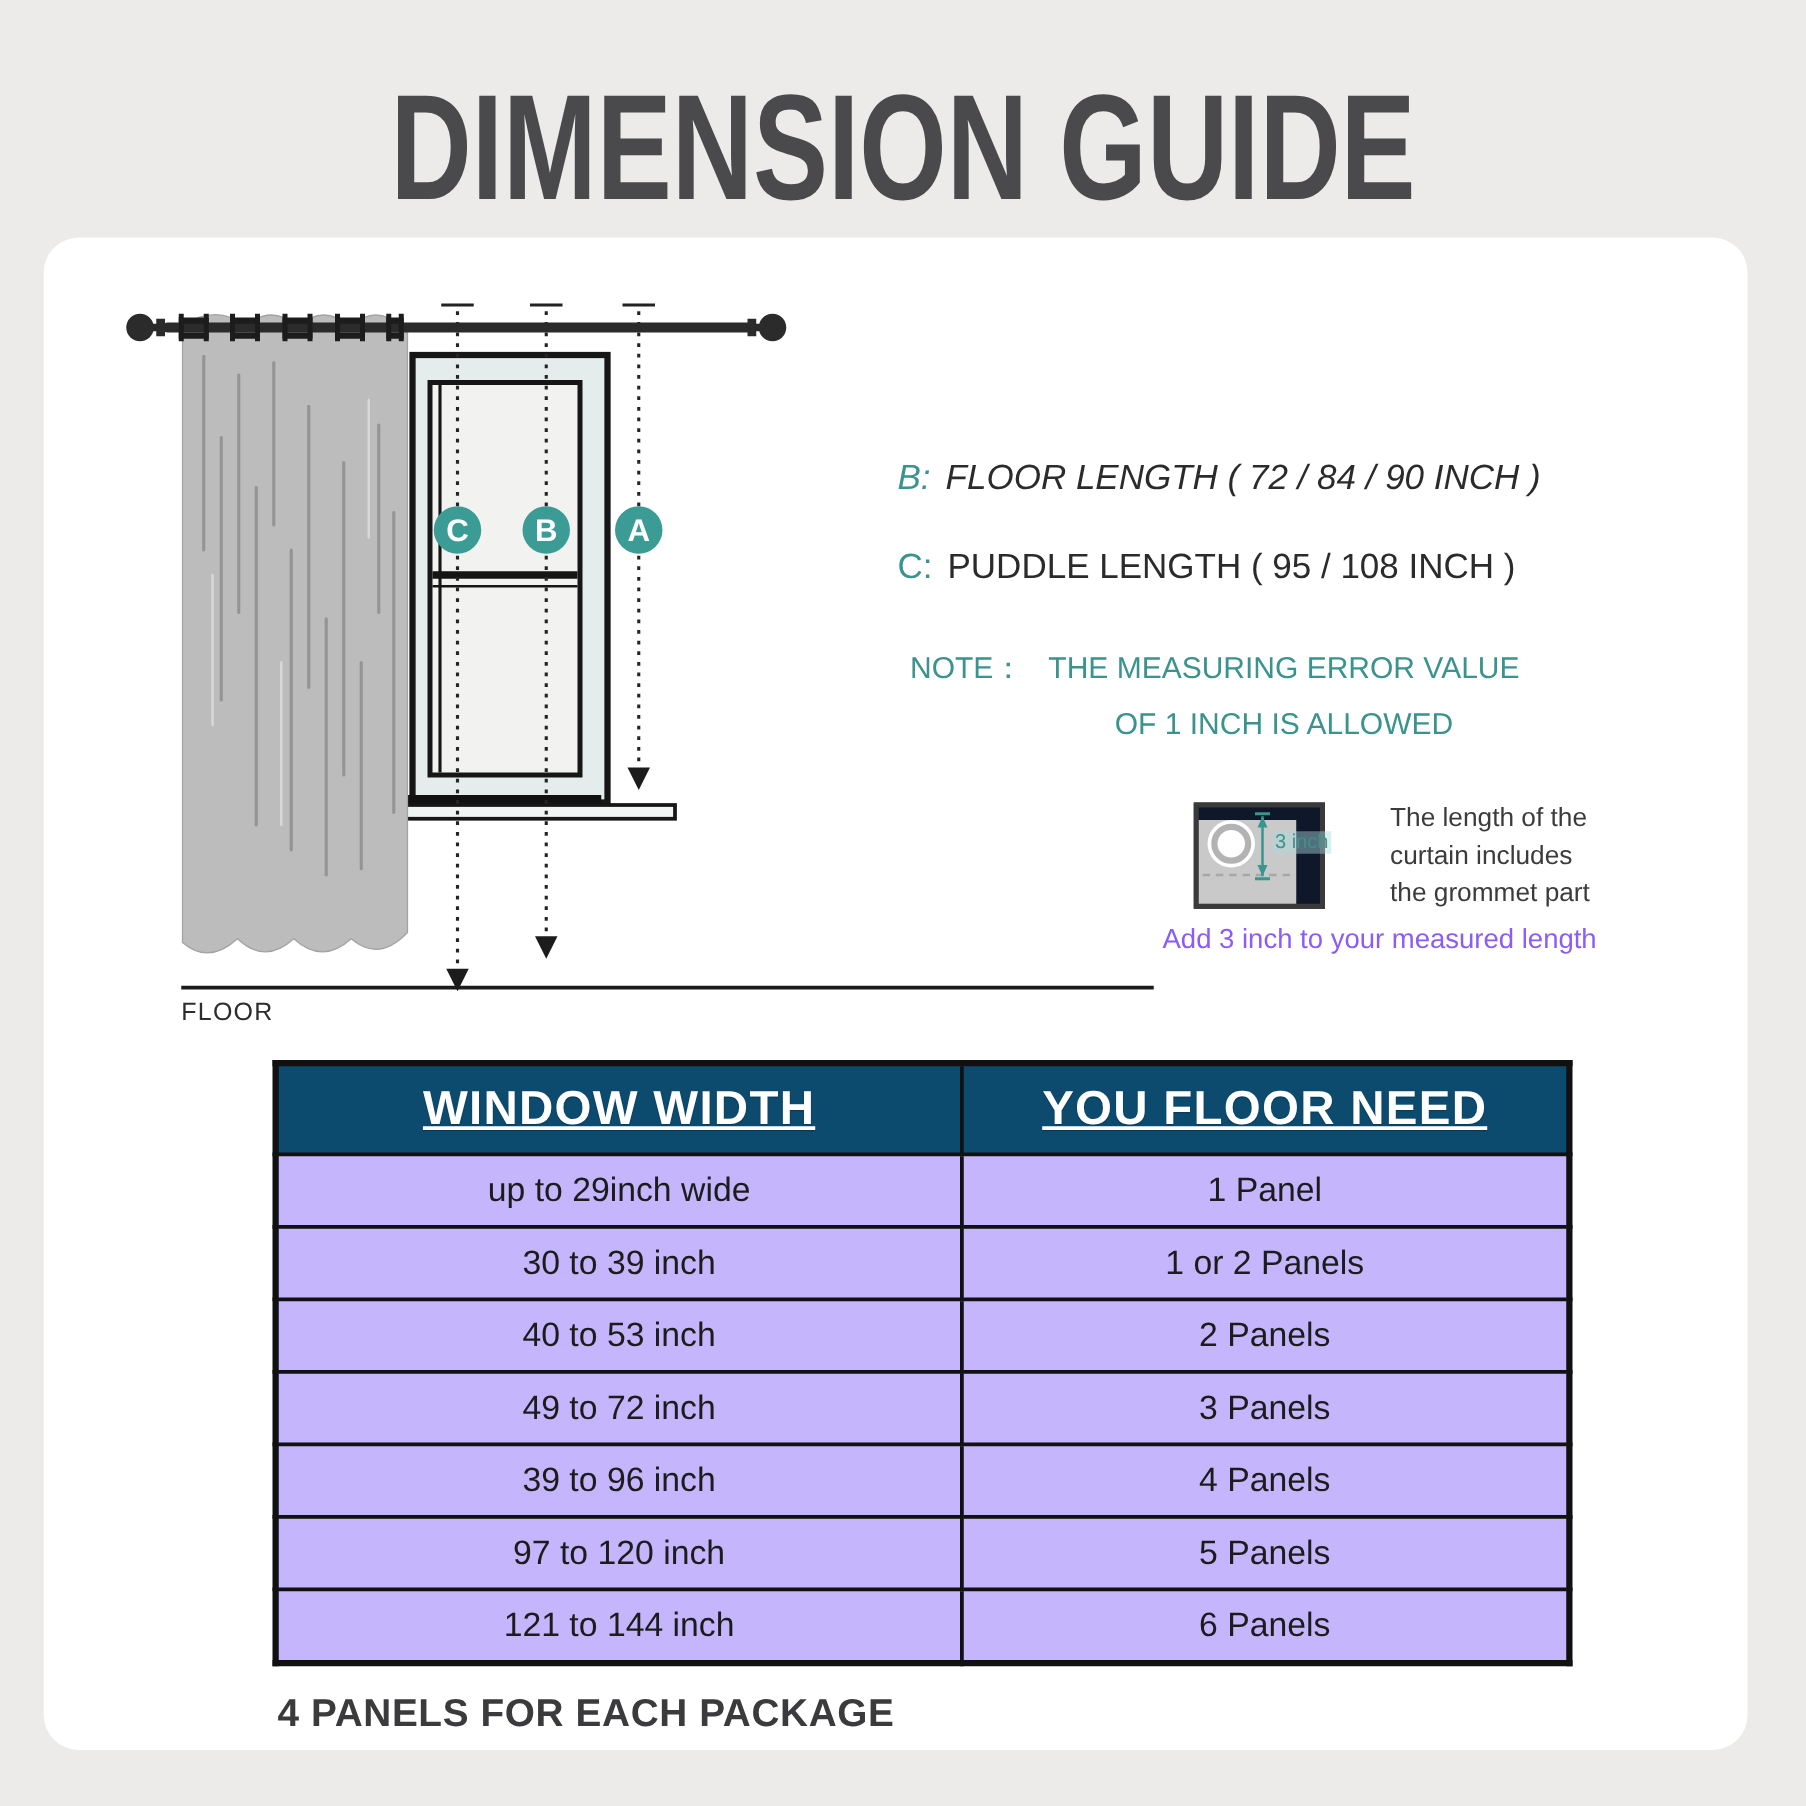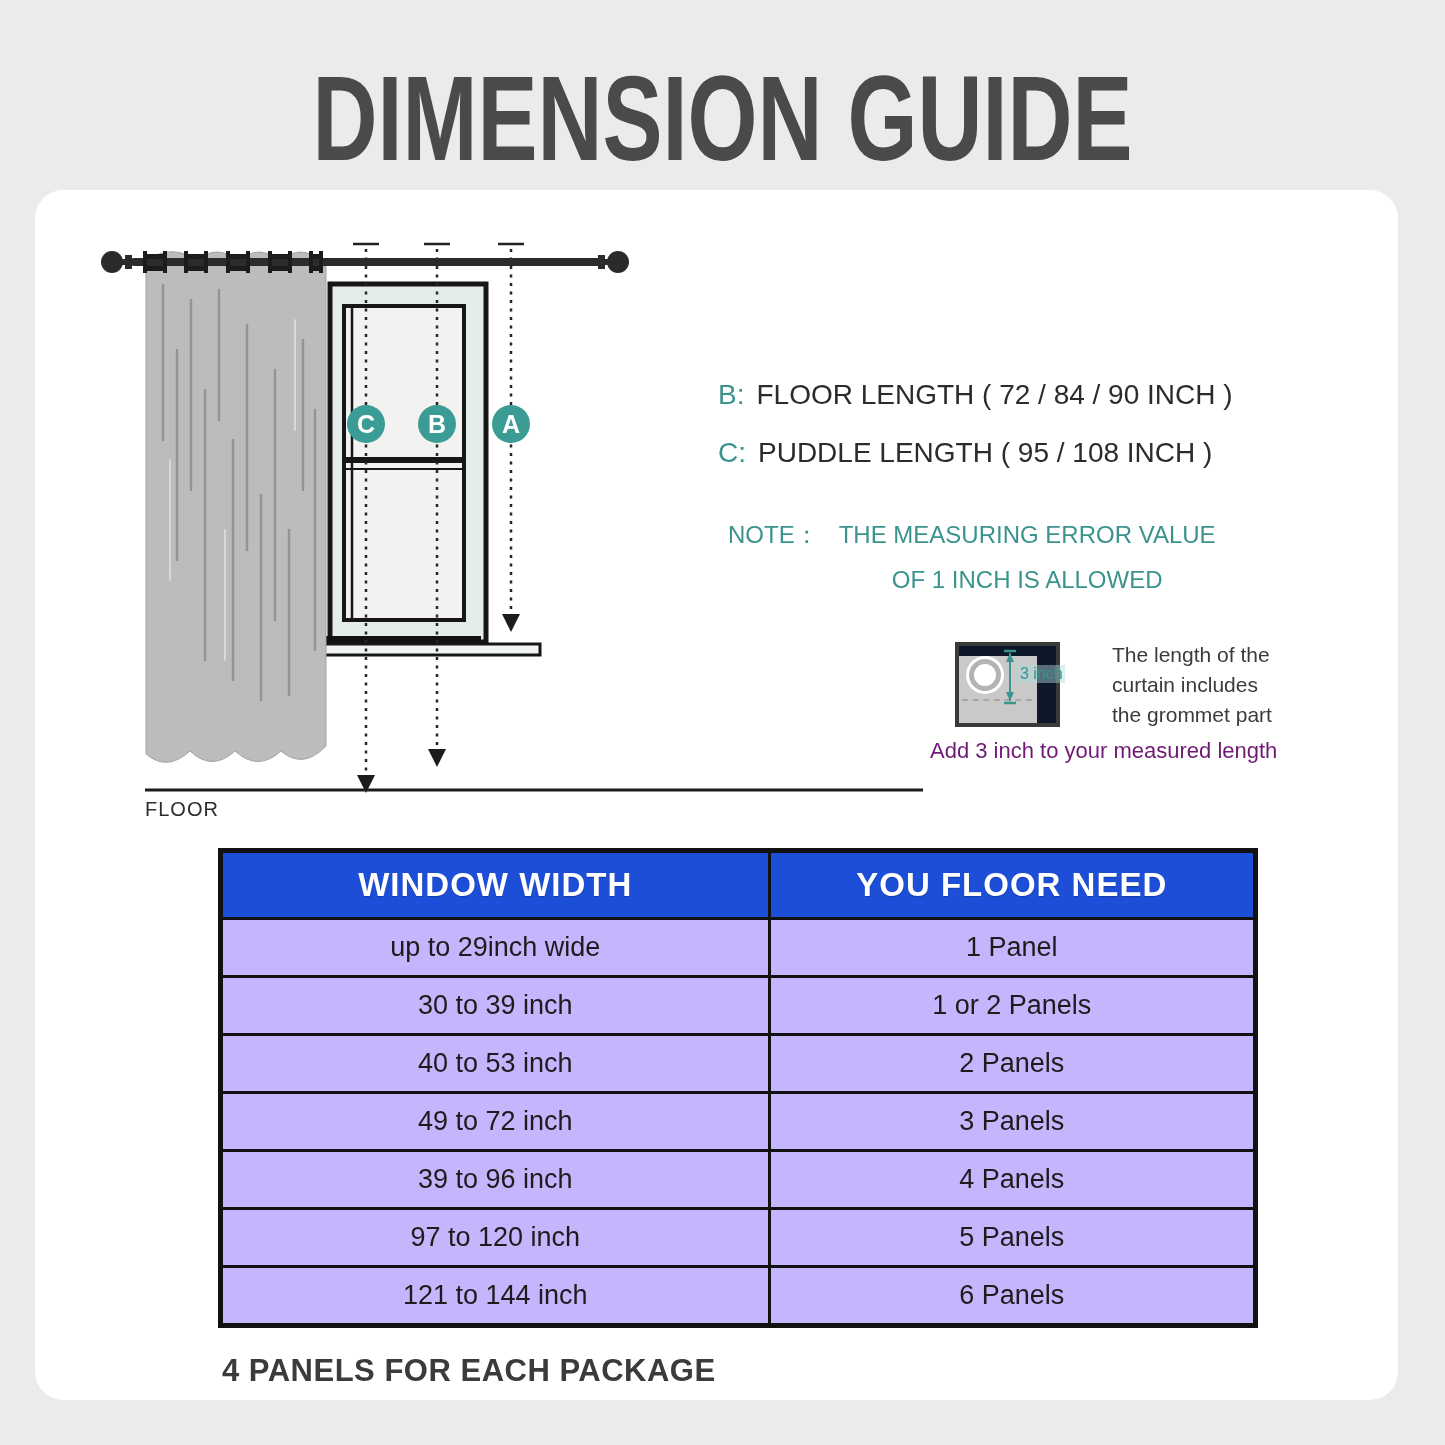--- a/index.html
+++ b/index.html
@@ -18,47 +18,48 @@
     transform:scaleX(0.75);
   }
   .card {
     position:absolute; left:35px; top:190px;
     width:1363px; height:1210px;
     background:#ffffff; border-radius:28px;
   }
   .illustration { position:absolute; left:60px; top:40px; }
 
   .len-row { position:absolute; left:683px; font-size:28px; color:#2b2b2d; white-space:nowrap; line-height:34px; }
-  .len-a { top:103px; } .len-b { top:188px; } .len-c { top:246px; }
+  .len-a { top:103px; } .len-b { top:175px;font-style:italic; } .len-c { top:246px; }
   .len-key { color:#3a938d; margin-right:12px; }
 
   .note { position:absolute; left:693px; top:322px; display:flex; font-size:24px; color:#3a938d; line-height:45px; white-space:nowrap;text-align:center; }
   .note-label { margin-right:20px; }
 
   .grommet-box { position:absolute; left:920px; top:452px; width:97px; height:77px; border:4px solid #3a3a3a; background:#0f172a; }
   .g-fabric { position:absolute; left:0; top:10px; width:78px; height:67px; background:#c9c9c9; }
   .g-ring { position:absolute; left:10px; top:13px; width:22px; height:22px; border-radius:50%; background:#fff; border:5px solid #b3b3b3; box-shadow:0 0 0 3px #ffffff; }
   .g-dash { position:absolute; left:3px; top:53px; width:70px; border-top:2px dashed #a8a8a8; }
   .g-arrow { position:absolute; left:44px; top:3px; }
   .g-measure { position:absolute; left:59px; top:19px; font-size:16px; color:#3a938d; background:rgba(170,218,218,0.45); padding:0 2px; white-space:nowrap; }
 
   .grommet-desc { position:absolute; left:1077px; top:450px; font-size:21px; line-height:30px; color:#3b3b3b; }
-  .grommet-tip { position:absolute; left:895px; top:548px; font-size:22px; color:#701a75; white-space:nowrap; }
+  .grommet-tip { position:absolute; left:895px; top:548px; font-size:22px; color:#8b5cf6; white-space:nowrap; }
 
   .panel-table {
     position:absolute; left:183px; top:658px; width:1040px;
     border-collapse:collapse; border:5px solid #111111;
     text-align:center;
   }
   .panel-table th, .panel-table td { border:3px solid #111111; }
   .panel-table th {
-    background:#1d4ed8; color:#ffffff;
-    font-size:33px; font-weight:bold; letter-spacing:1px;
+    background:#0c4a6e; color:#ffffff;
+    font-size:38px; font-weight:bold; letter-spacing:1px;
     padding:13px 0;
     text-shadow:0 1px 1px rgba(0,0,0,0.25);
+    text-decoration:underline;
   }
   .panel-table td { font-size:27px; color:#1c1c1c; padding:12px 0; background:#c4b5fd; }
   .col-width { width:53%; } .col-need { width:47%; }
 
   .footer-note {
     position:absolute; left:187px; top:1163px;
     font-size:31px; font-weight:600; letter-spacing:0.5px; color:#3b3b3d;
     white-space:nowrap;
   }
 </style>

